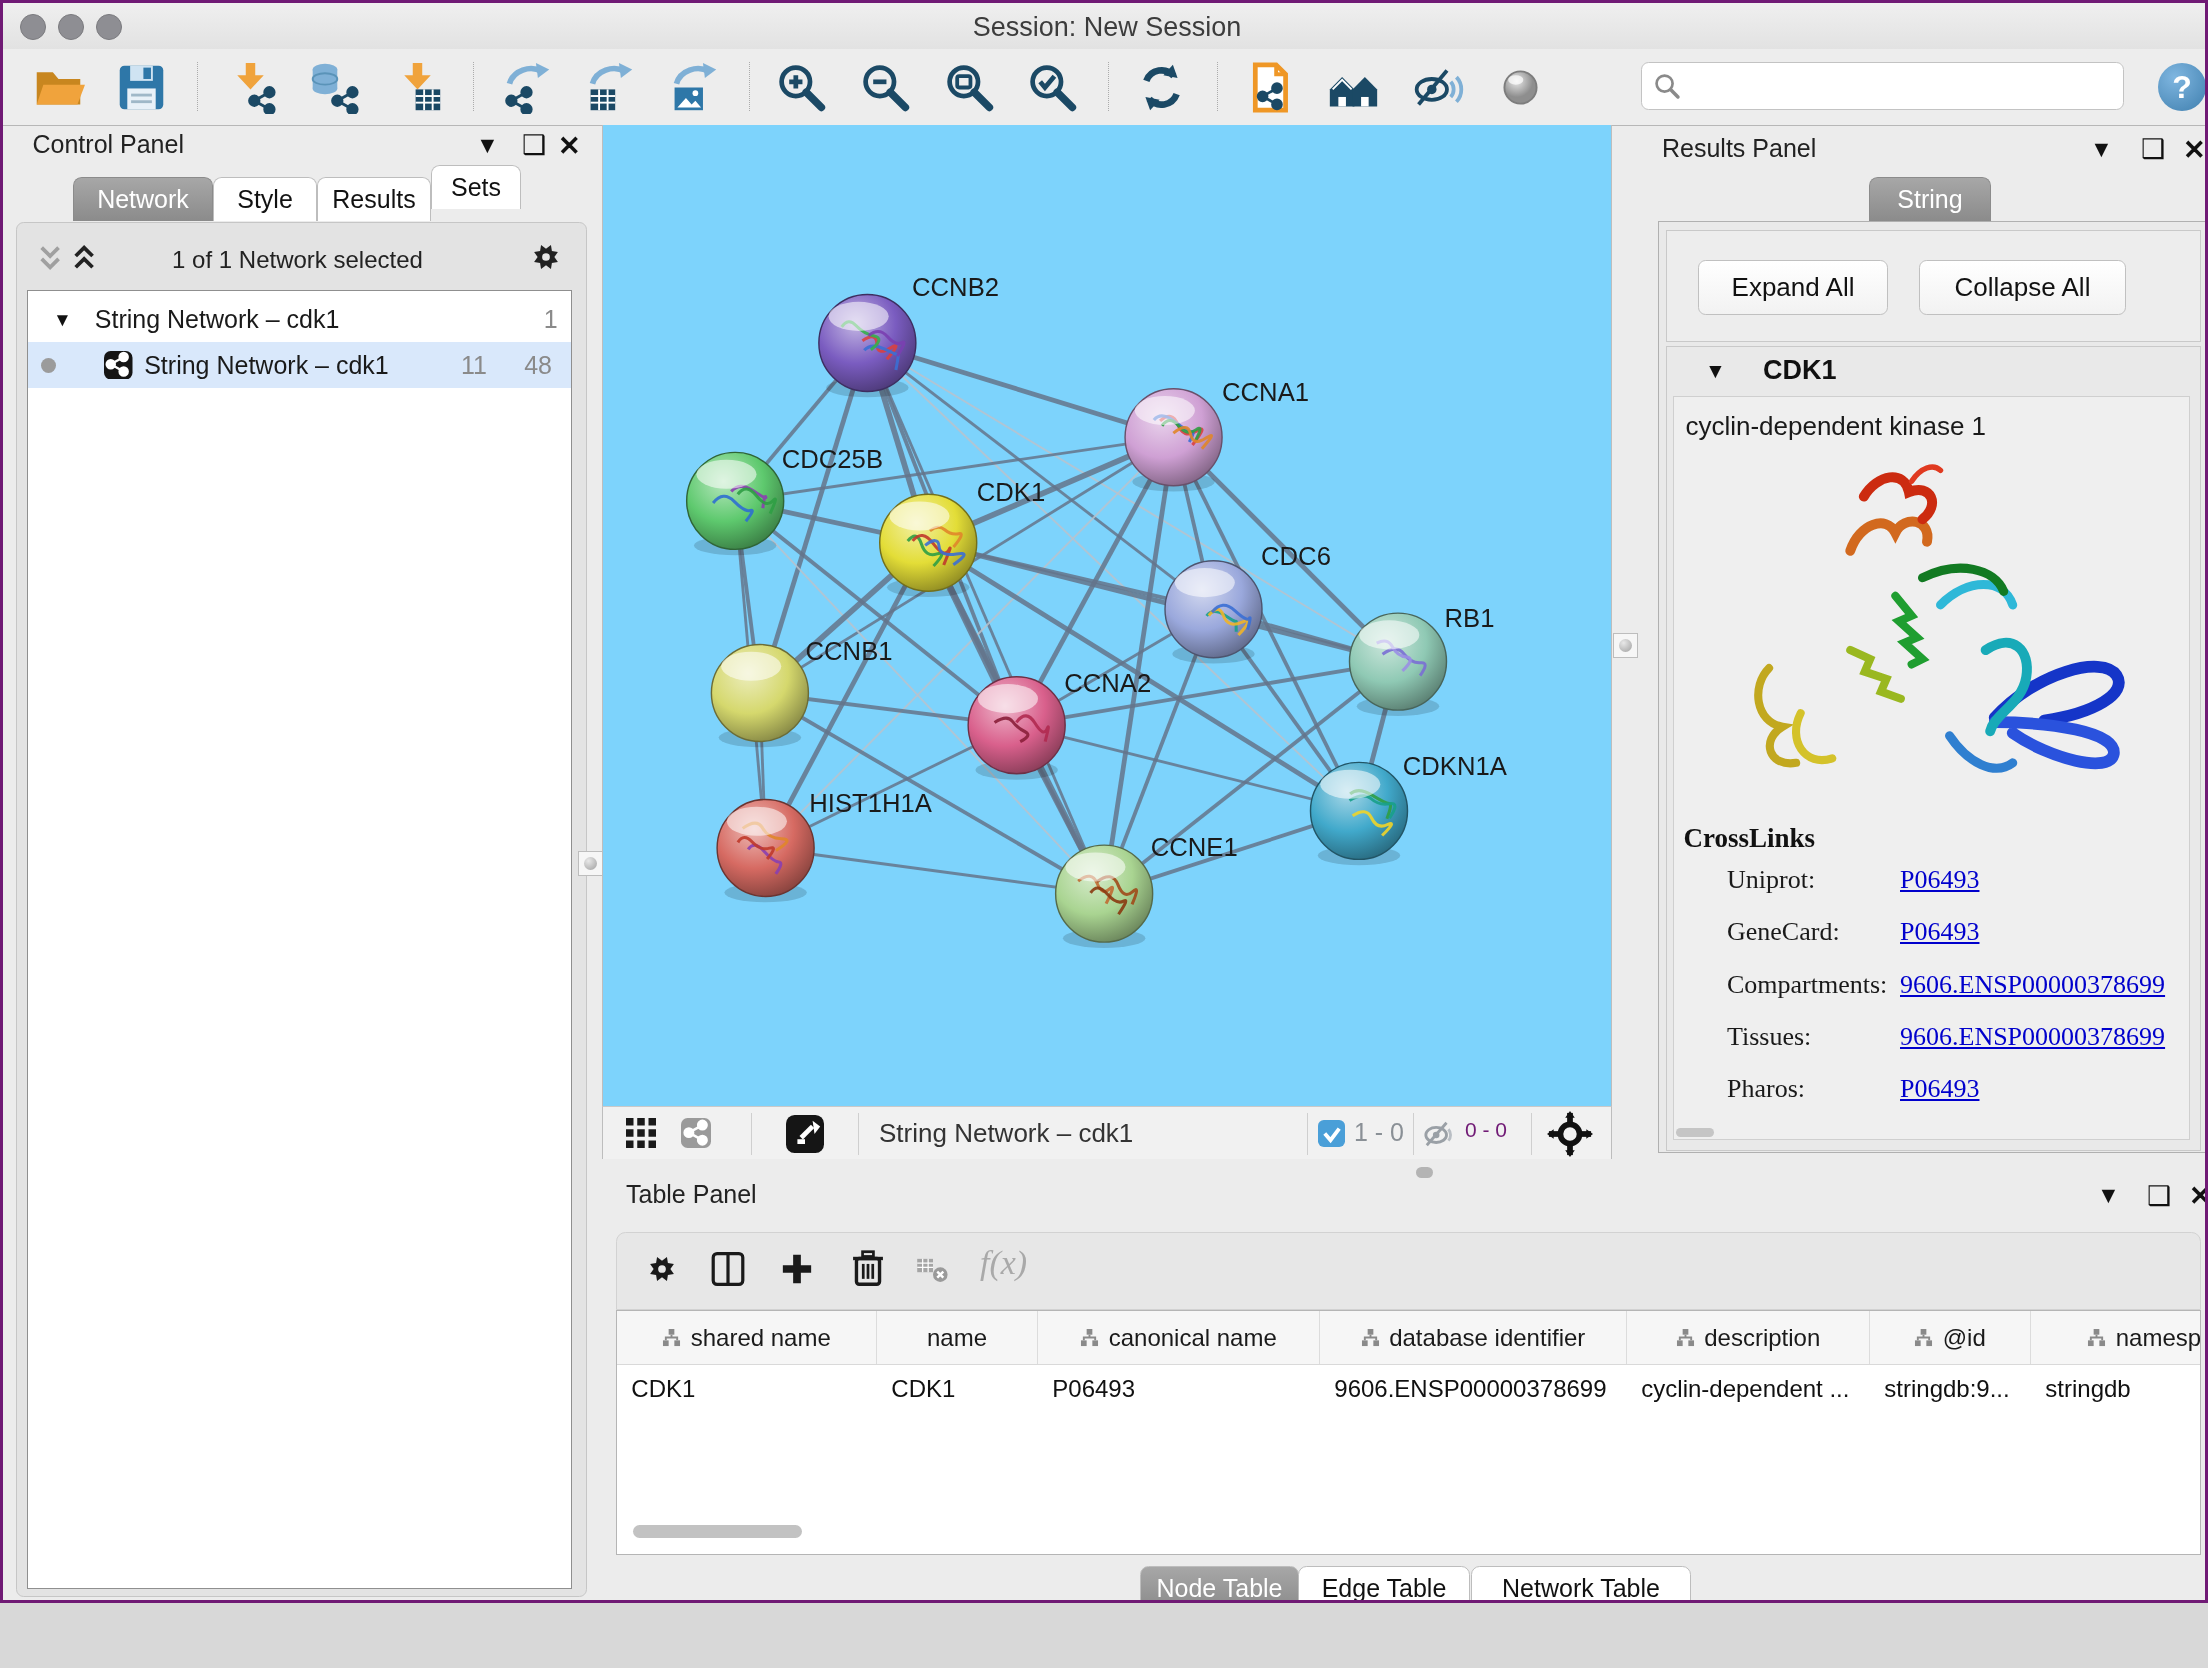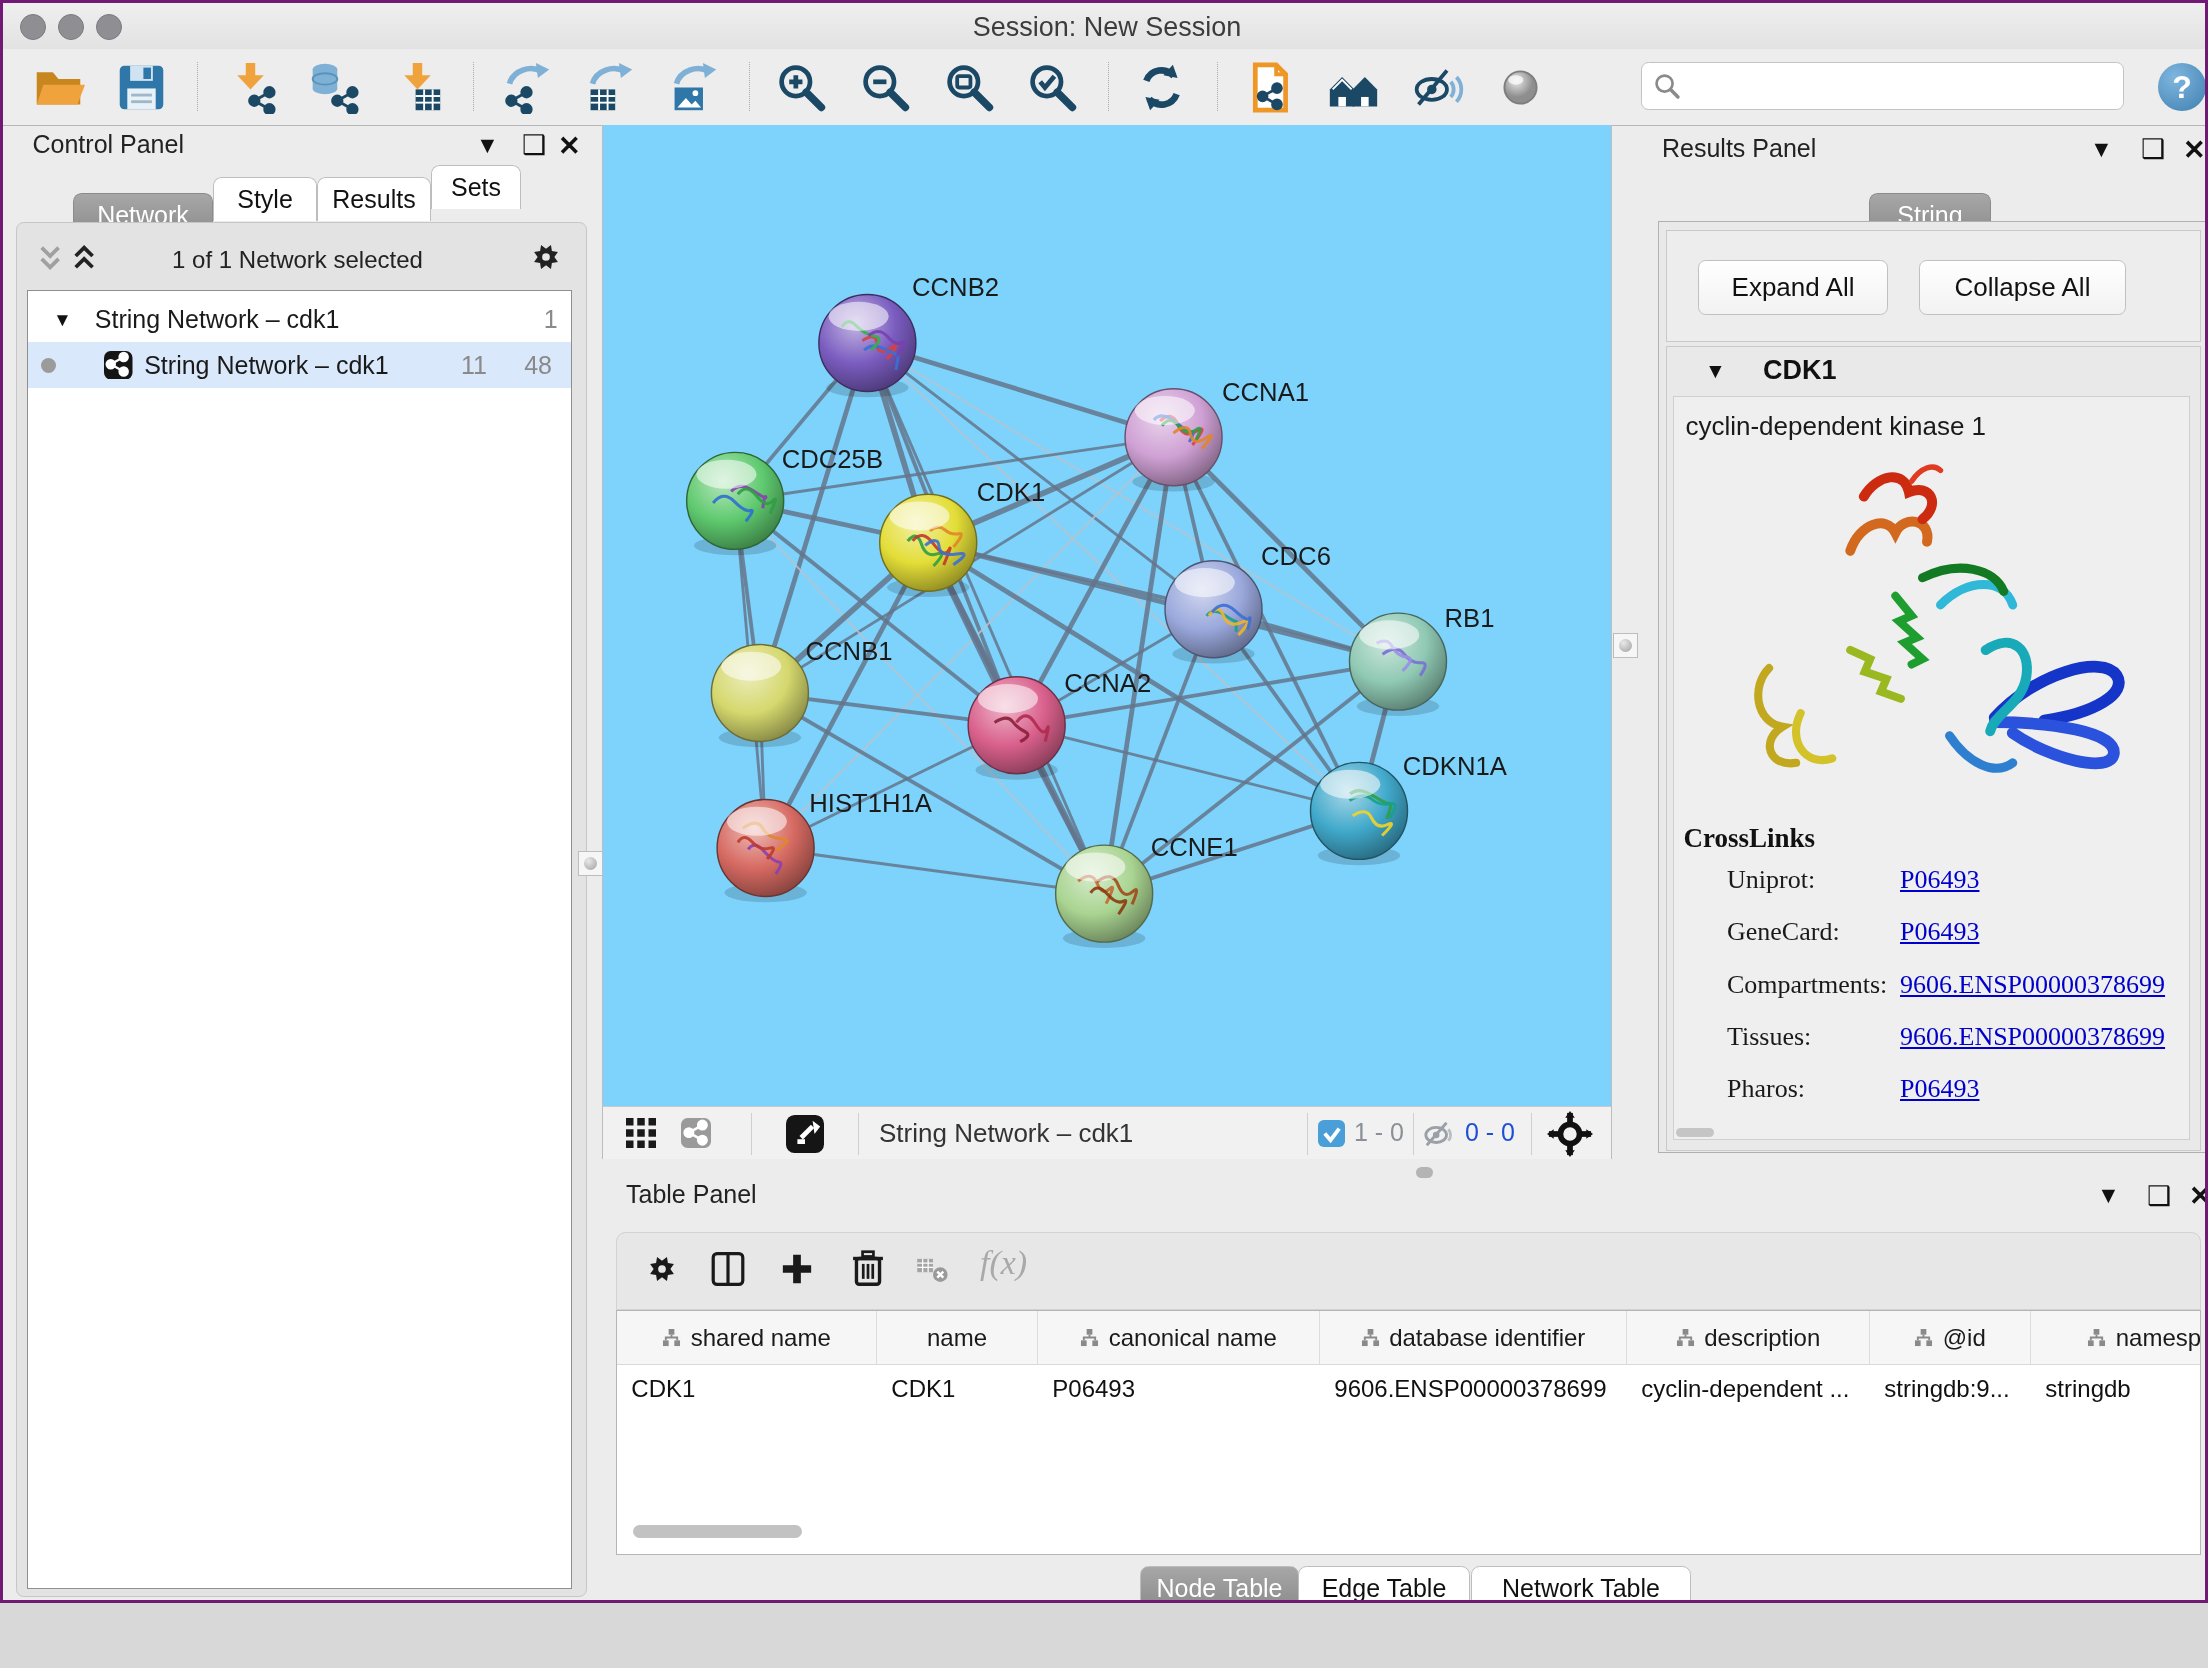--- a/index.html
+++ b/index.html
@@ -20,21 +20,21 @@
               border-radius:7.6px;display:flex;align-items:center;padding-left:11.4px;box-sizing:border-box;}
   #search-input{border:none;outline:none;font-size:23px;width:409px;background:transparent;margin-left:9.5px;}
   #help-btn{left:2155px;top:14.3px;width:48px;height:48px;border-radius:50%;
             background:radial-gradient(circle at 35% 30%,#7fb6e0,#3f7fae);color:#fff;font-size:32px;
             font-weight:bold;display:flex;align-items:center;justify-content:center;}
   
   .panel-title{font-size:25px;color:#222;}
   .pbtn{font-size:23px;color:#111;}
   .tab{height:44px;border:1px solid #bdbdbd;border-bottom:none;border-radius:8.6px 8.6px 0 0;background:#fff;
        display:flex;align-items:center;justify-content:center;font-size:25px;color:#111;box-sizing:border-box;}
-  .tab.active{background:linear-gradient(#a7a7a7,#8b8b8b);color:#fff;border-color:#8b8b8b;margin-top:16px;}
+  .tab.active{background:linear-gradient(#a7a7a7,#8b8b8b);color:#fff;border-color:#8b8b8b;}
   
   #cp-outer{left:13.3px;top:219px;width:569px;height:1373px;background:#e3e3e3;border:1px solid #c6c6c6;border-radius:7.6px;}
   #cp-tree{left:24px;top:287px;width:545px;height:1299px;background:#fff;border:1.9px solid #8f8f8f;box-sizing:border-box;}
   .tree-row{position:absolute;left:0;width:100%;height:46px;display:flex;align-items:center;font-size:25px;color:#1a1a1a;}
   .tree-row.selected{background:#d9e8fb;}
   .tree-num{color:#8a8a8a;}
   
   #net-canvas{left:599px;top:122px;width:1010px;height:982px;background:#7dd3fc;
               border-left:1px solid #bdbdbd;border-right:1px solid #bdbdbd;box-sizing:border-box;}
   #net-footer{left:599px;top:1103px;width:1010px;height:53px;background:#f1f1f1;border-top:1px solid #c9c9c9;
@@ -581,21 +581,21 @@
     <span class="abs" style="left:751px;top:11.4px;font-size:25px;color:#8a9096">1 - 0</span>
     <span class="nf-sep abs" style="left:810px;top:5.7px"></span>
     <span class="abs" style="left:820px;top:11.4px" id="nf-eye">
         <svg width="32" height="32" viewBox="0 0 34 34">
           <ellipse cx="14" cy="18" rx="11" ry="8" fill="none" stroke="#9aa0a6" stroke-width="3"></ellipse>
           <circle cx="14" cy="18" r="3.5" fill="#9aa0a6"></circle>
           <line x1="4" y1="29" x2="25" y2="5" stroke="#9aa0a6" stroke-width="3"></line>
           <path d="M27 12a9 9 0 0 1 0 12" stroke="#b9bec4" stroke-width="3" fill="none"></path>
         </svg>
       </span>
-    <span class="abs" style="left:862px;top:11.4px;font-size:25px;color:#1d4ed8">0 - 0</span>
+    <span class="abs" style="left:862px;top:11.4px;font-size:21px;color:#701a75">0 - 0</span>
     <span class="nf-sep abs" style="left:928px;top:5.7px"></span>
     <span class="abs" style="left:944px;top:3.8px" id="nf-cross">
         <svg width="46" height="46" viewBox="0 0 48 48">
           <circle cx="24" cy="24" r="10" fill="none" stroke="#111" stroke-width="6"></circle>
           <g stroke="#111" stroke-width="6">
             <line x1="24" y1="2" x2="24" y2="12"></line>
             <line x1="24" y1="36" x2="24" y2="46"></line>
             <line x1="2" y1="24" x2="12" y2="24"></line>
             <line x1="36" y1="24" x2="46" y2="24"></line>
           </g>

